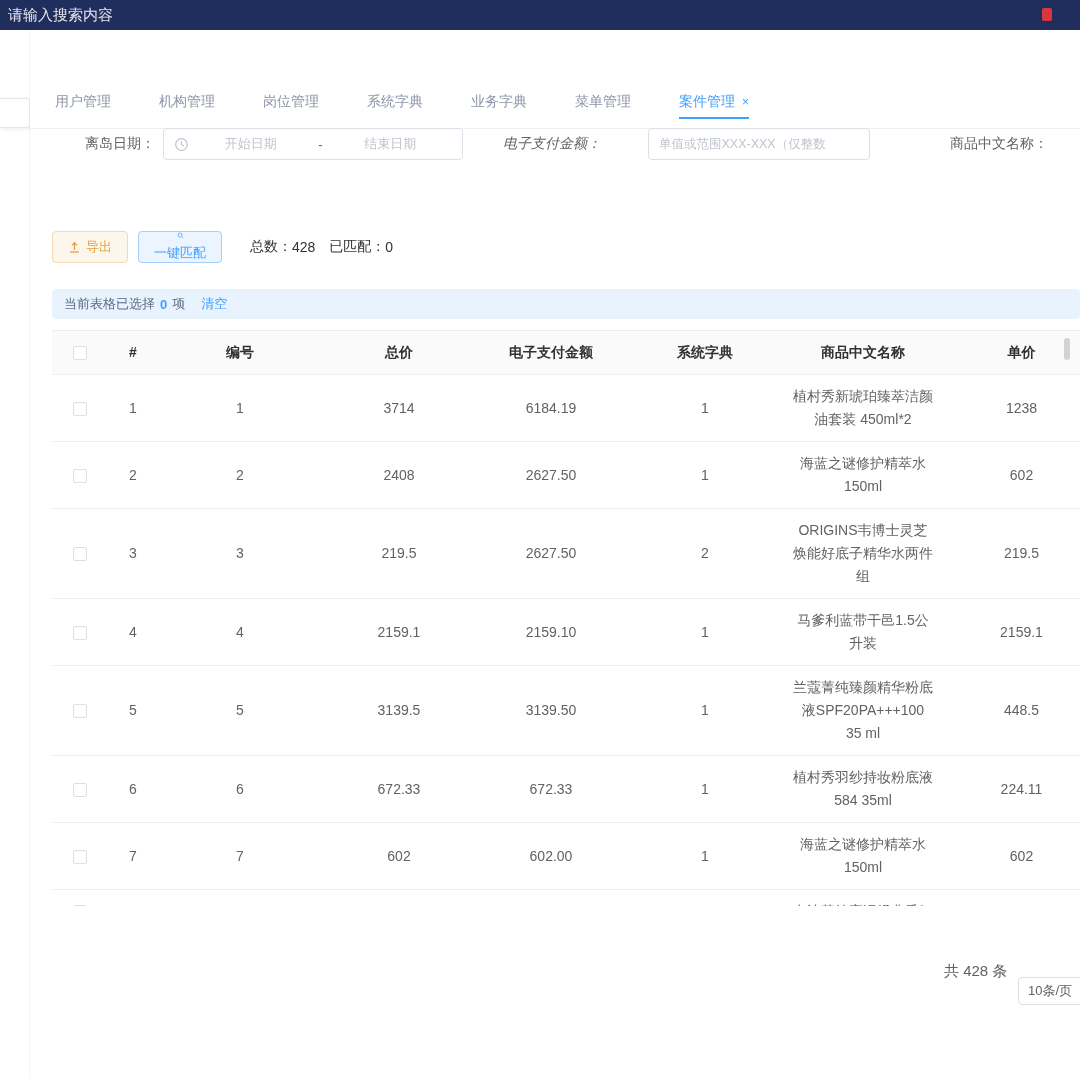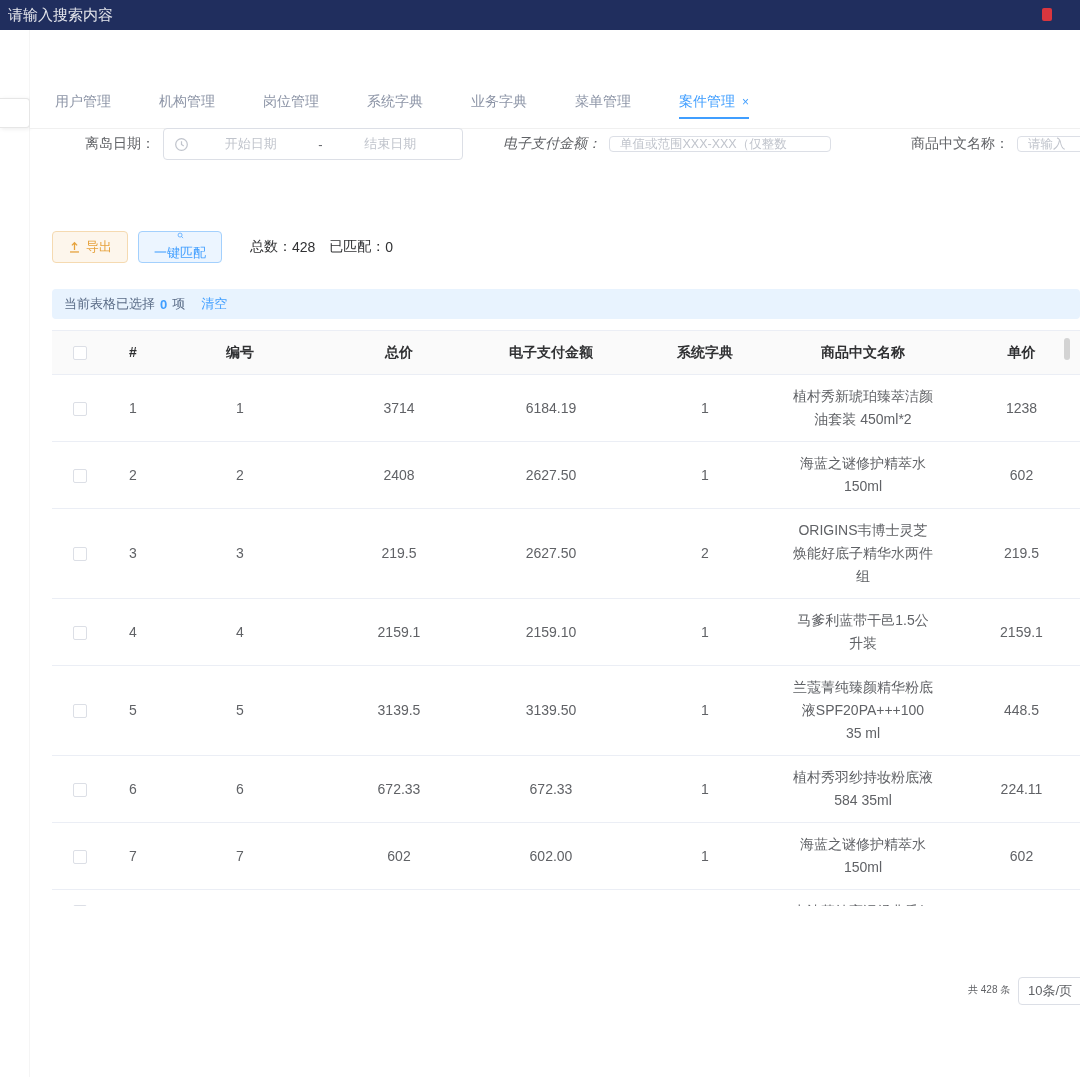--- a/index.html
+++ b/index.html
@@ -34,23 +34,23 @@
   
   .filters { position:absolute; top:128px; left:85px; height:32px;
     display:flex; align-items:center; white-space:nowrap; }
   .flabel { color:#606266; font-size:14px; margin-right:8px; }
   .ml40 { margin-left:40px;font-style:italic; } .ml80 { margin-left:80px; }
   .date-range { width:300px; height:32px; border:1px solid #dcdfe6; border-radius:4px;
     display:flex; align-items:center; padding:0 10px; background:#fff; cursor:pointer;justify-content:center; }
   .date-range svg { flex:none; }
   .dr-ph { color:#c0c4cc; font-size:13px; flex:1; text-align:center; }
   .dr-sep { color:#606266; font-size:13px; padding:0 6px; }
-  .f-input { height:16px; border:1px solid #dcdfe6; border-radius:4px;
+  .f-input { height:32px; border:1px solid #dcdfe6; border-radius:4px;
     padding:0 10px; font-size:12.5px; color:#606266; outline:none;
-    font-family:inherit; background:#fff; }
+    font-family:inherit; background:#fff;margin-left:39px; }
   .f-input::placeholder { color:#c0c4cc; }
   .f-input.amount { width:222px; }
   .f-input.product { width:120px; }
   
   .toolbar { position:absolute; top:231px; left:52px; height:32px;
     display:flex; align-items:center; }
   .btn { height:32px; padding:0 15px; border-radius:4px; font-size:13px;
     display:inline-flex; align-items:center; gap:5px; cursor:pointer;
     font-family:inherit; }
   .btn.warn { background:#fdf6ec; border:1px solid #f5dab1; color:#e6a23c; }
@@ -71,21 +71,21 @@
   th, td { border-bottom:1px solid #ebeef5; text-align:center; vertical-align:middle;
     line-height:23px; padding:10px 6px; font-size:14px; }
   th { background:#fafafa; color:#303133; font-weight:700; border-top:1px solid #ebeef5; }
   td { color:#606266; }
   td.name { padding:10px 8px; }
   .cbx { display:inline-block; width:14px; height:14px; border:1px solid #dcdfe6;
     border-radius:2px; background:#fff; cursor:pointer; vertical-align:middle; }
   .vscroll { position:absolute; right:10px; top:8px; width:6px; height:22px;
     background:#d3d3d3; border-radius:3px; }
   
-  .page-total { position:absolute; top:983px; left:944px; font-size:10px; color:#606266;margin-left:24px; }
+  .page-total { position:absolute; top:962px; left:944px; font-size:15px; color:#606266; }
   .page-size { position:absolute; top:977px; left:1018px; width:96px; height:28px;
     border:1px solid #dcdfe6; border-radius:4px; background:#fff;
     display:flex; align-items:center; padding-left:9px; font-size:13px;
     color:#606266; cursor:pointer; }
 </style>
 </head>
 <body>
 
 <div class="navbar">
   <span class="nav-search">请输入搜索内容</span>

